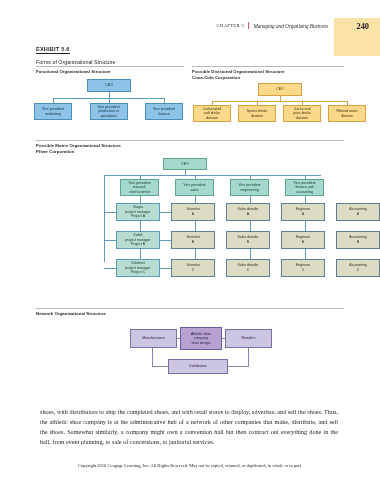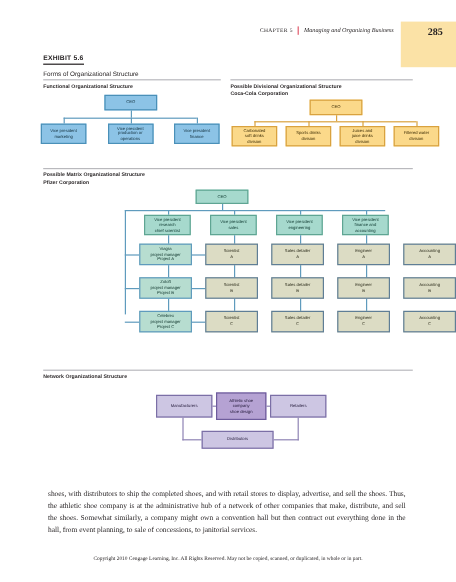--- a/index.html
+++ b/index.html
@@ -93,21 +93,21 @@
 <div class="page">
 
   <div class="runhead">
     <div class="corner-tab"></div>
     <div class="rh-inner">
       <span class="rh-chapter">CHAPTER 5</span>
       <span class="rh-bar"></span>
       <span class="rh-title">Managing and Organizing Business</span>
     </div>
   </div>
-  <div class="pagenum">285</div>
+  <div class="pagenum">240</div>
 
   <div class="exh-wrap">
     <div class="exh-label">EXHIBIT 5.6</div>
     <div class="exh-title">Forms of Organizational Structure</div>
   </div>
 
   <div class="sec-rule" style="left:36px;top:66px;width:148px;"></div>
   <div class="sec-cap" style="left:36px;top:69px;">Functional Organizational Structure</div>
 
   <div class="box blue" style="left:87px;top:79px;width:44px;height:13px;">

